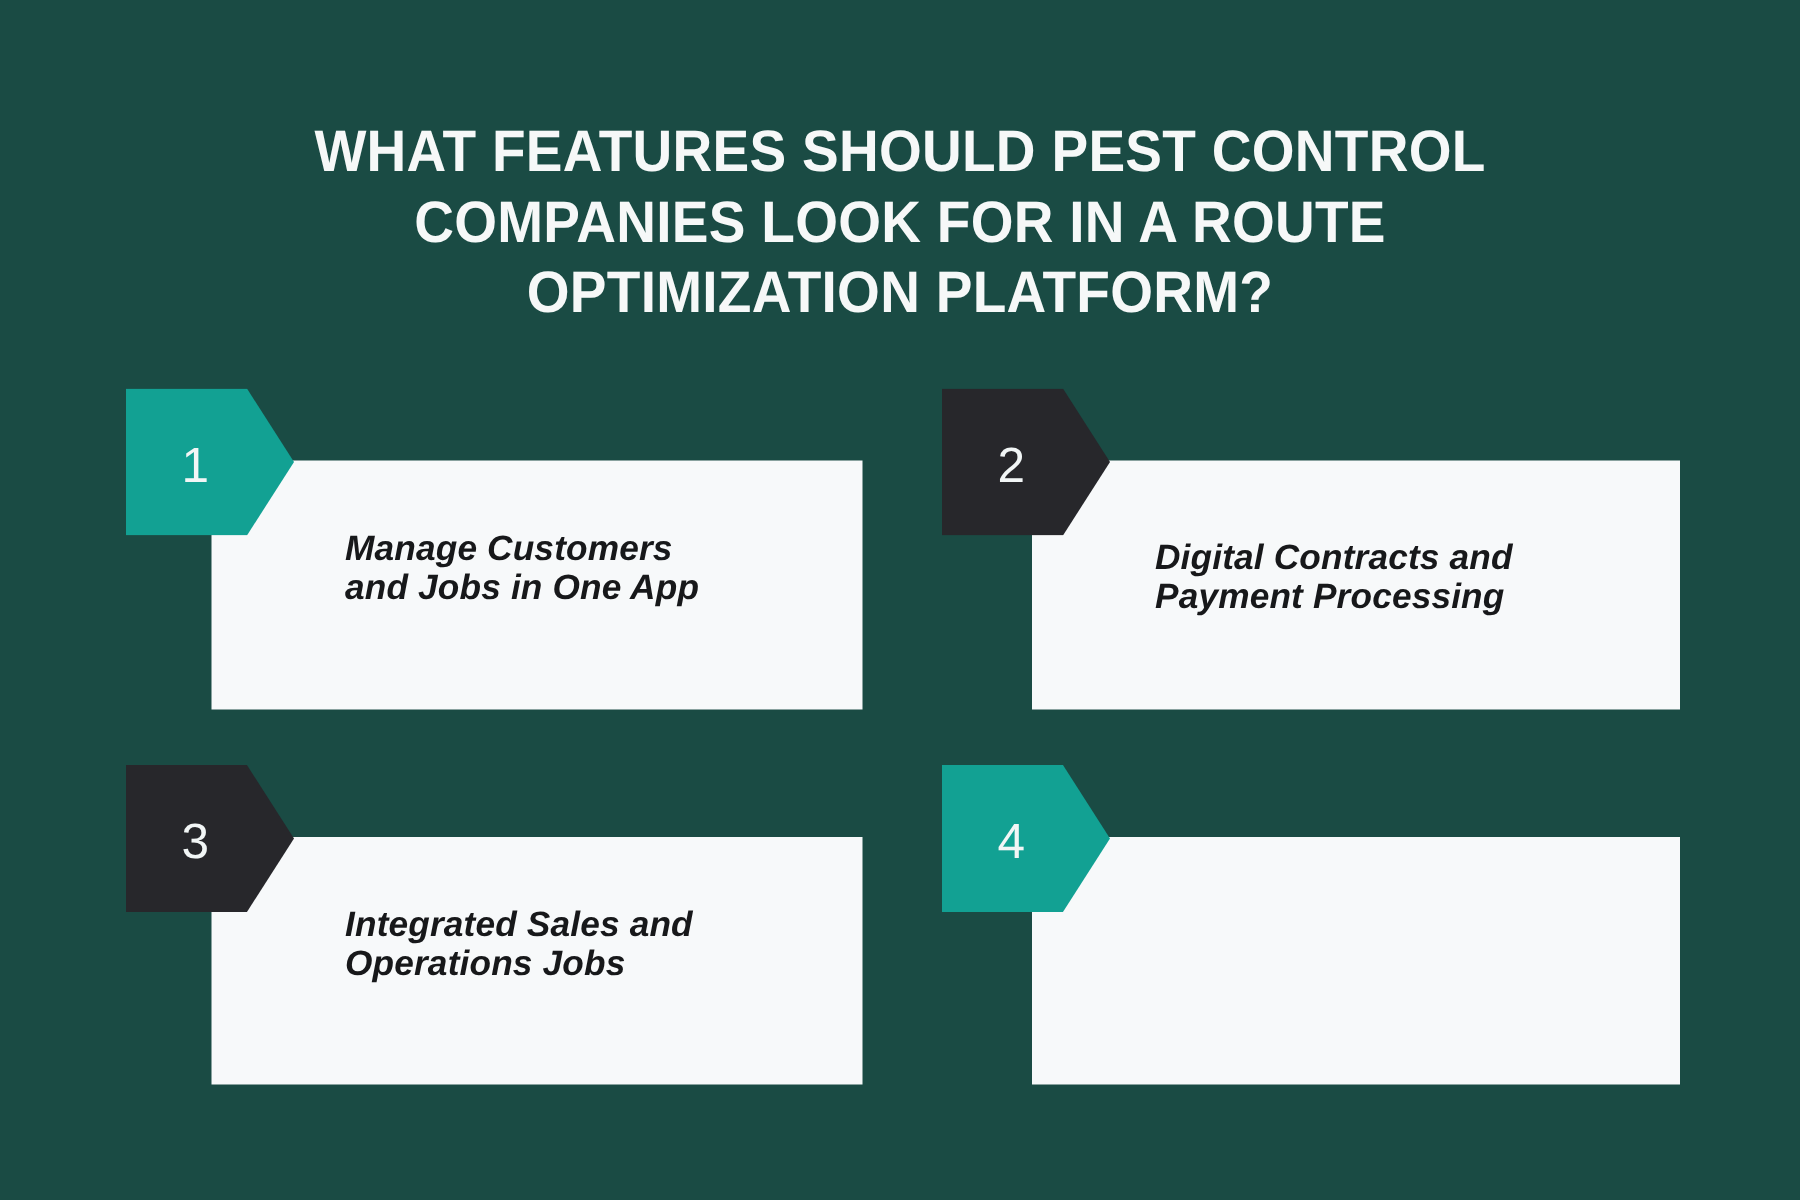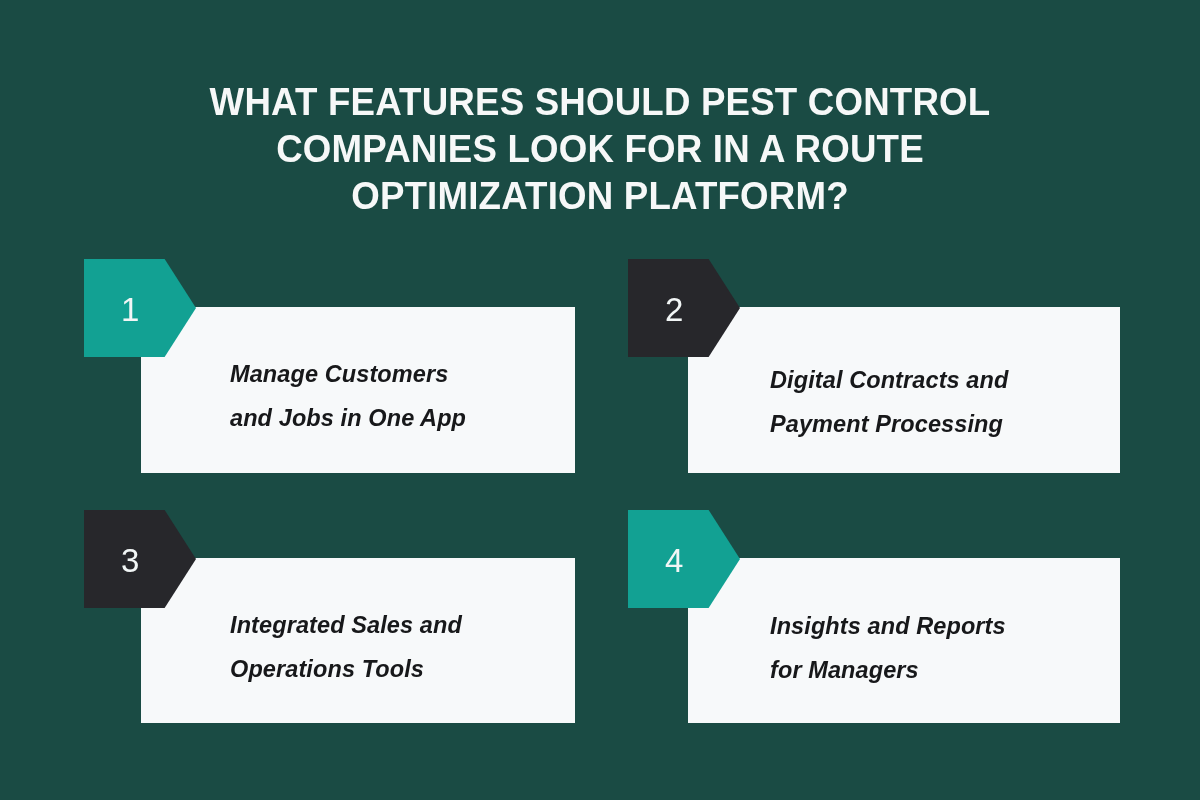--- a/index.html
+++ b/index.html
@@ -47,21 +47,21 @@
   .card {
     position: absolute;
     background: #f7f9fa;
   }
   .card-text {
     position: absolute;
     font-family: "Liberation Sans", "DejaVu Sans", sans-serif;
     font-style: italic;
     font-weight: bold;
     font-size: 23.5px;
-    line-height: 44px;
+    line-height: 26px;
     color: #17181a;
     white-space: pre-line;
     letter-spacing: 0.1px;
   }
 
   
   .badge {
     position: absolute;
     width: 112px;
     height: 98px;
@@ -121,25 +121,23 @@
 
   <div class="card" id="card-2"></div>
   <div class="card-text" id="card-2-text">Digital Contracts and
 Payment Processing</div>
   <div class="badge badge-dark" id="badge-2">
     <span class="badge-num">2</span>
   </div>
 
   <div class="card" id="card-3"></div>
   <div class="card-text" id="card-3-text">Integrated Sales and
-Operations Tools</div>
+Operations Jobs</div>
   <div class="badge badge-dark" id="badge-3">
     <span class="badge-num">3</span>
   </div>
 
   <div class="card" id="card-4"></div>
-  <div class="card-text" id="card-4-text">Insights and Reports
-for Managers</div>
   <div class="badge badge-teal" id="badge-4">
     <span class="badge-num">4</span>
   </div>
 
 </div>
 
 </body></html>

